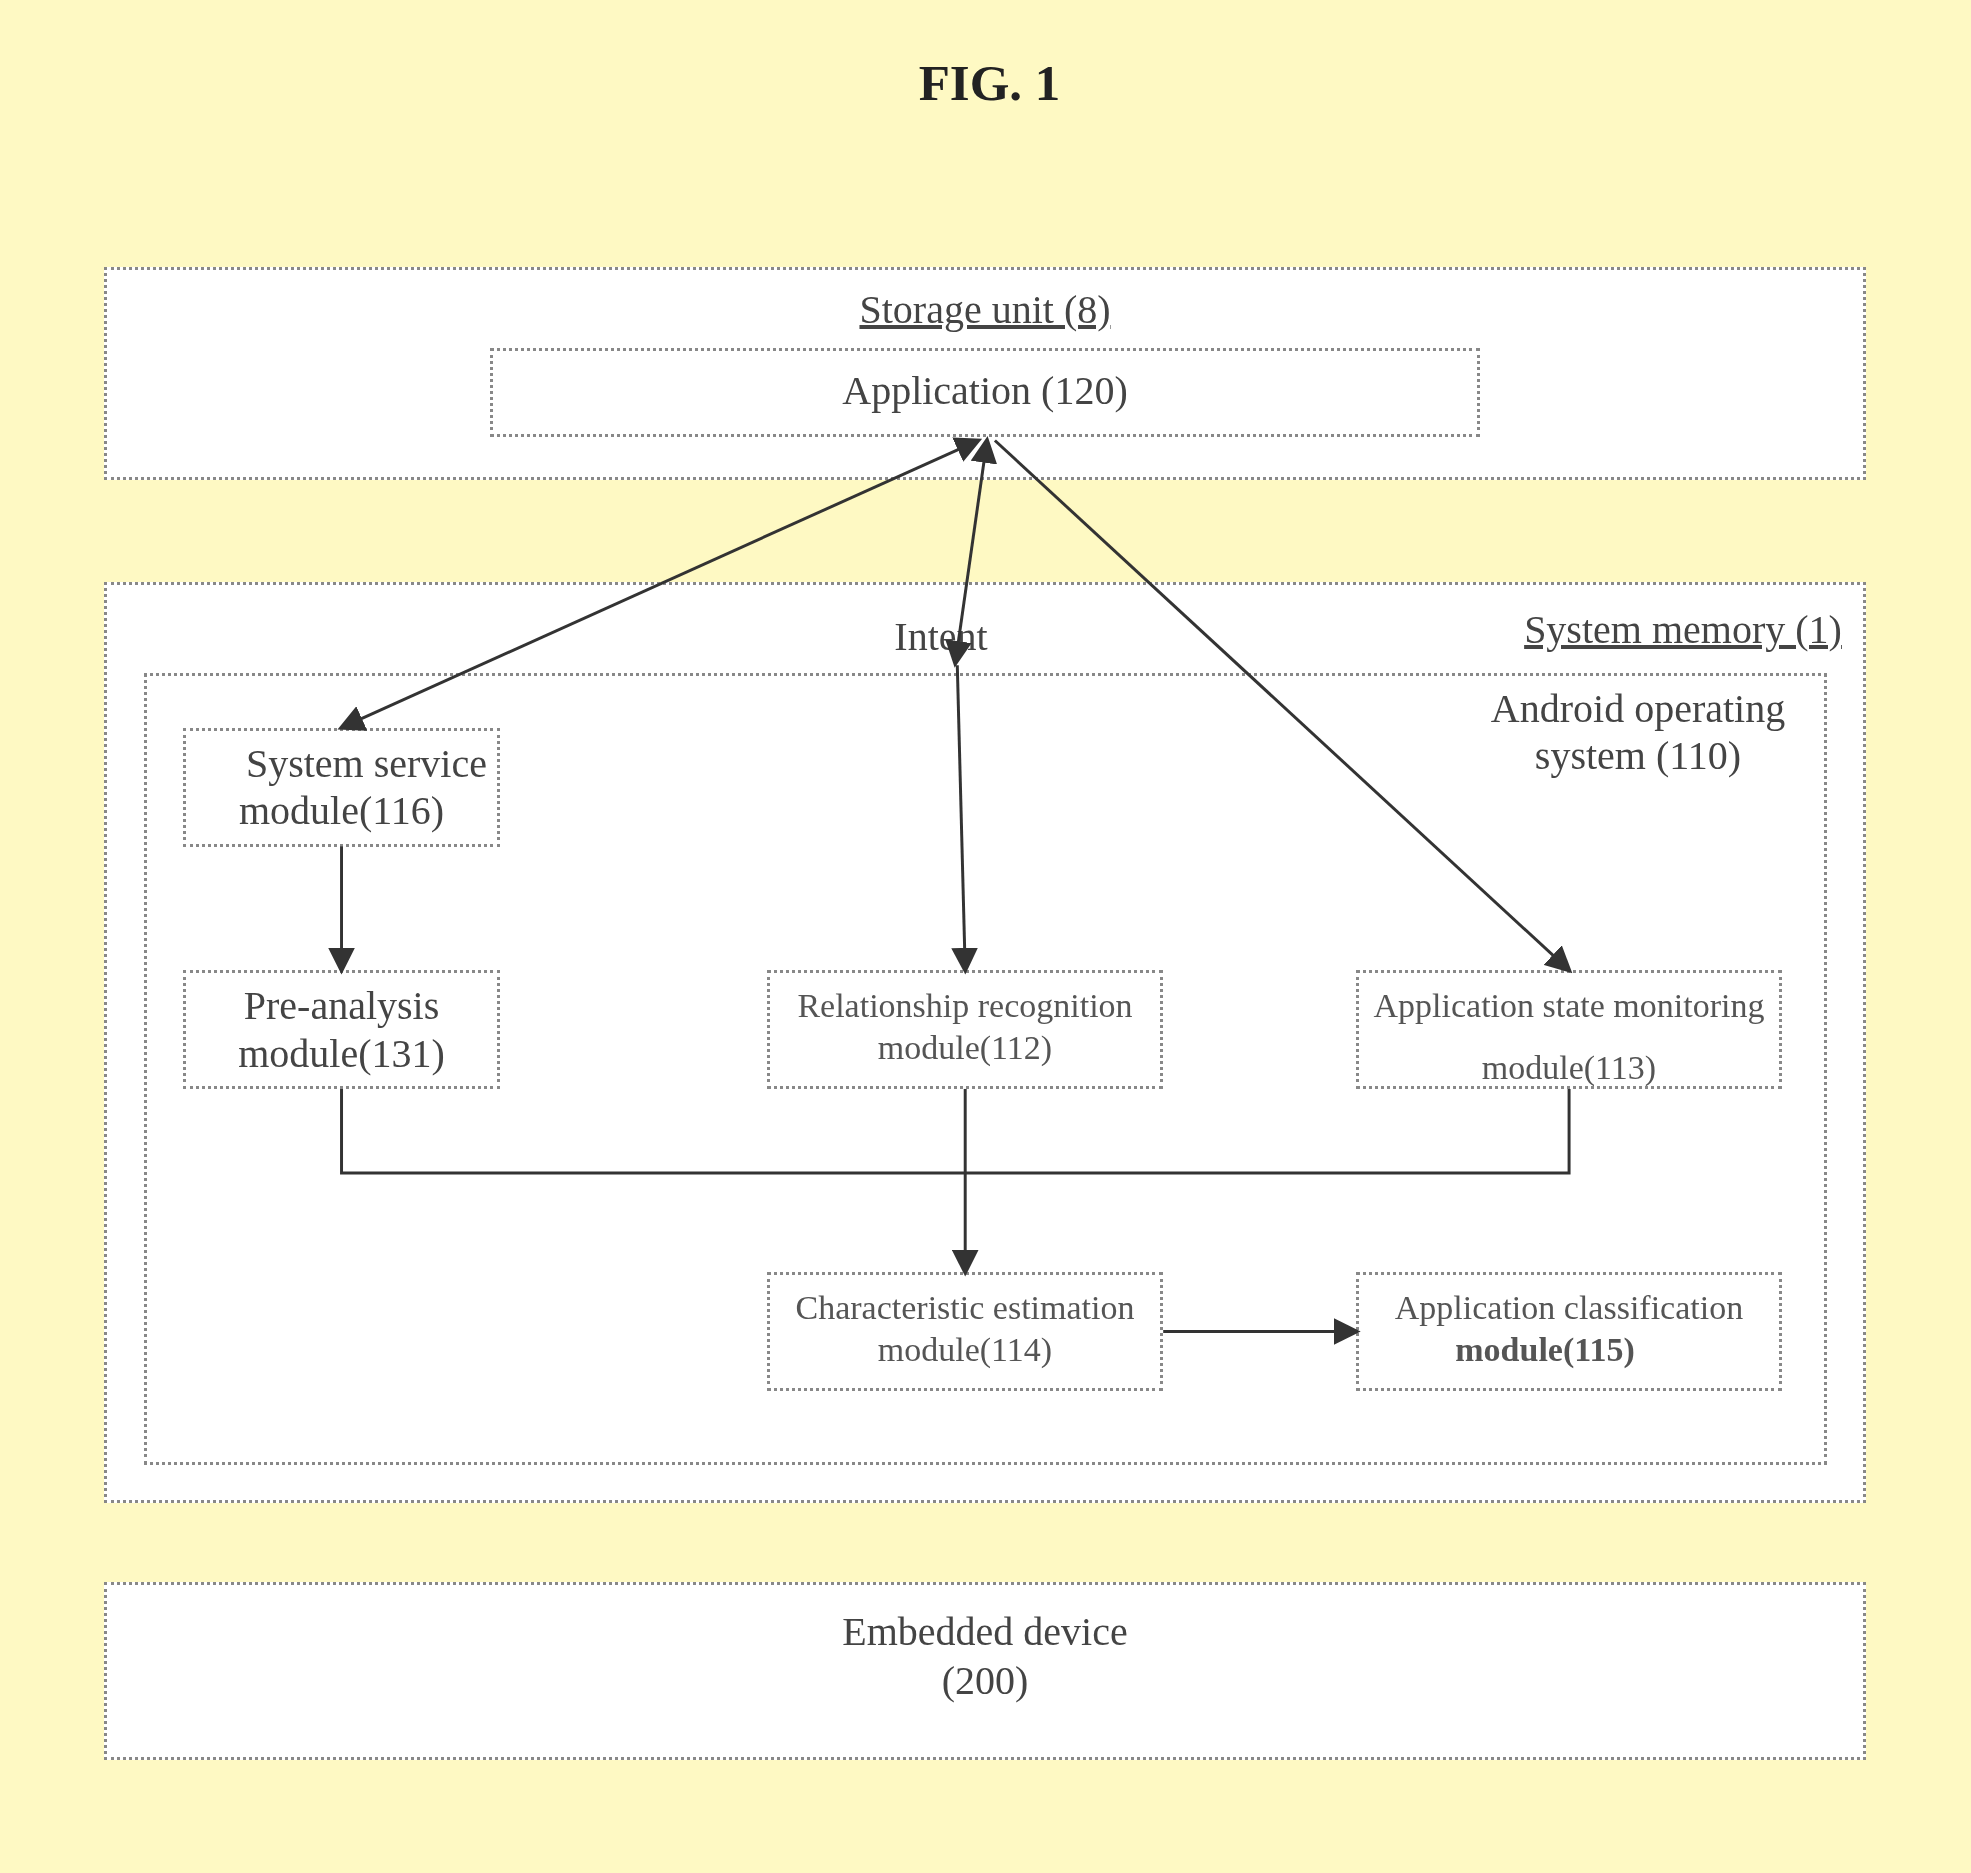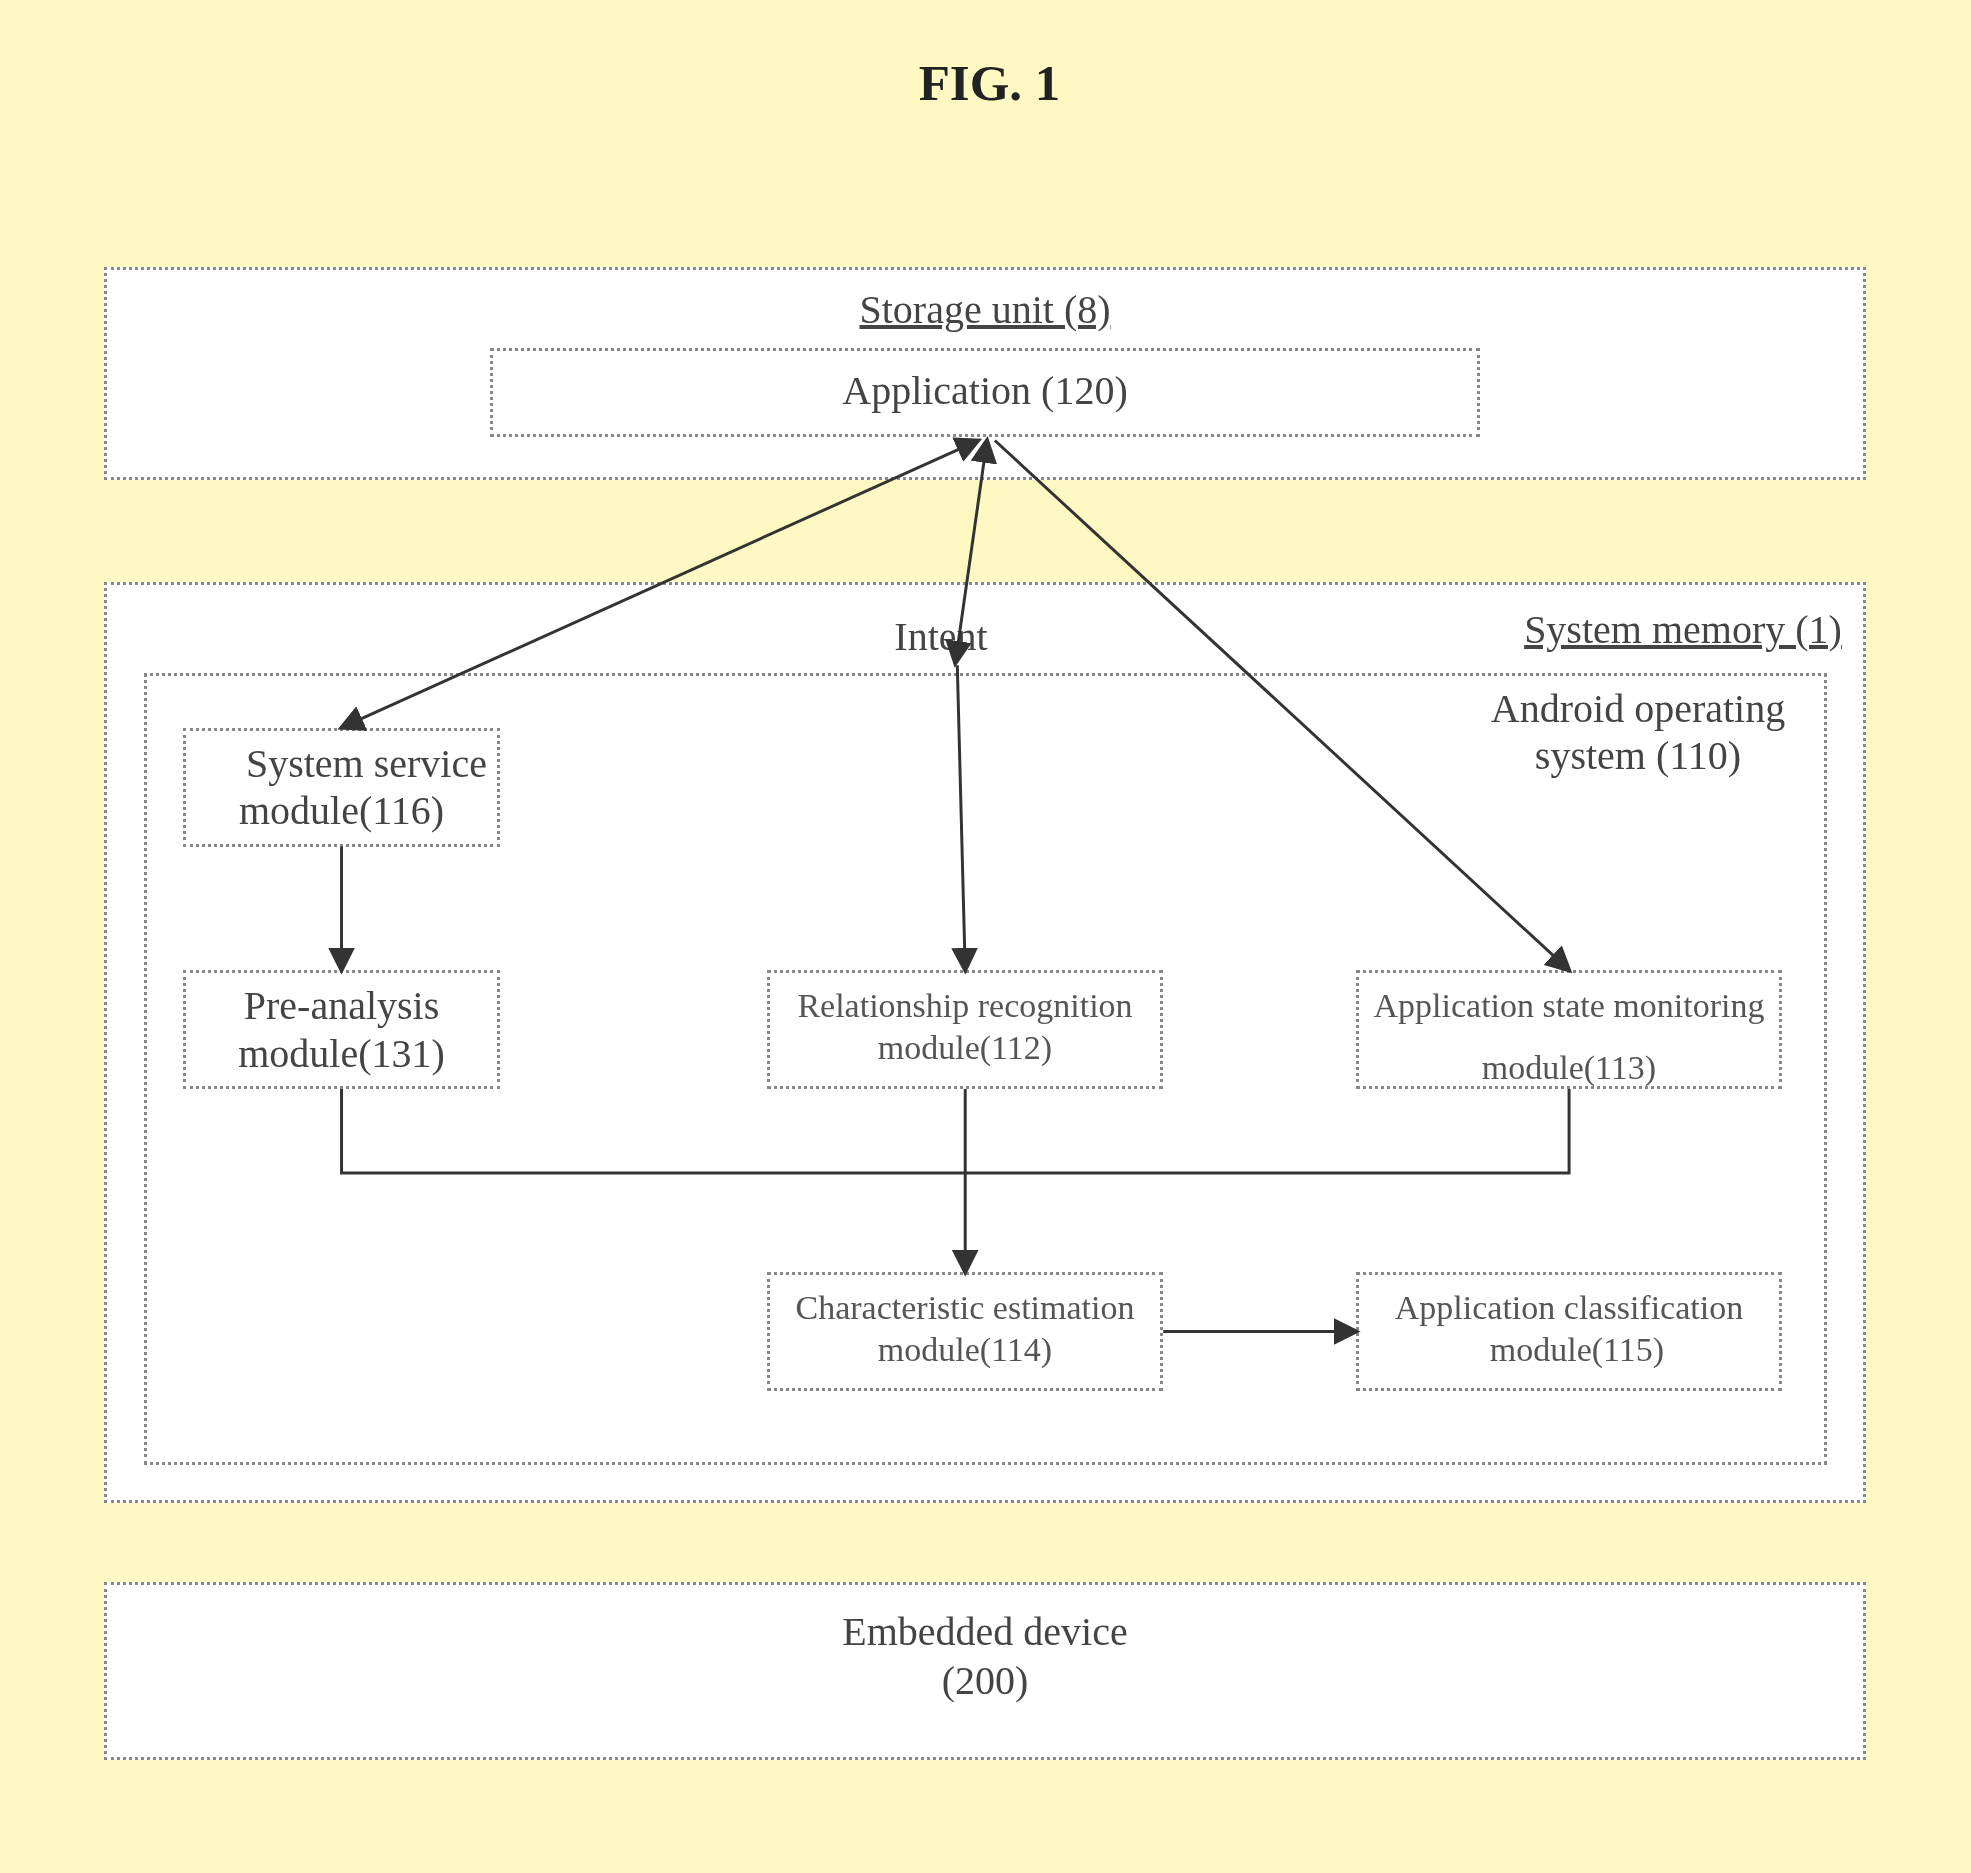--- a/index.html
+++ b/index.html
@@ -79,21 +79,21 @@
   <div class="dotbox" style="left:1356px; top:970px; width:426px; height:119px;"></div>
   <div class="label small" style="left:1356px; top:986px; width:426px;">Application state monitoring</div>
   <div class="label small" style="left:1356px; top:1028px; width:426px;margin-top:20px;">module(113)</div>
 
   <div class="dotbox" style="left:767px; top:1272px; width:396px; height:119px;"></div>
   <div class="label small" style="left:767px; top:1288px; width:396px;">Characteristic estimation</div>
   <div class="label small" style="left:767px; top:1330px; width:396px;">module(114)</div>
 
   <div class="dotbox" style="left:1356px; top:1272px; width:426px; height:119px;"></div>
   <div class="label small" style="left:1356px; top:1288px; width:426px;">Application classification</div>
-  <div class="label small" style="left:1364px; top:1330px; width:426px;">module(115)</div>
+  <div class="label small" style="left:1332px; top:1330px; width:426px;font-weight:bold;">module(115)</div>
 
   <div class="dotbox" style="left:104px; top:1582px; width:1762px; height:178px;"></div>
   <div class="label" style="left:104px; top:1609px; width:1762px;">Embedded device</div>
   <div class="label" style="left:104px; top:1658px; width:1762px;">(200)</div>
 
   <svg class="overlay" viewBox="0 0 1991 1892">
     <defs>
       <marker id="ah" viewBox="0 0 12 12" refX="10" refY="6" markerWidth="9" markerHeight="9" orient="auto-start-reverse">
         <path d="M0,0 L12,6 L0,12 z" fill="#333"></path>
       </marker>

